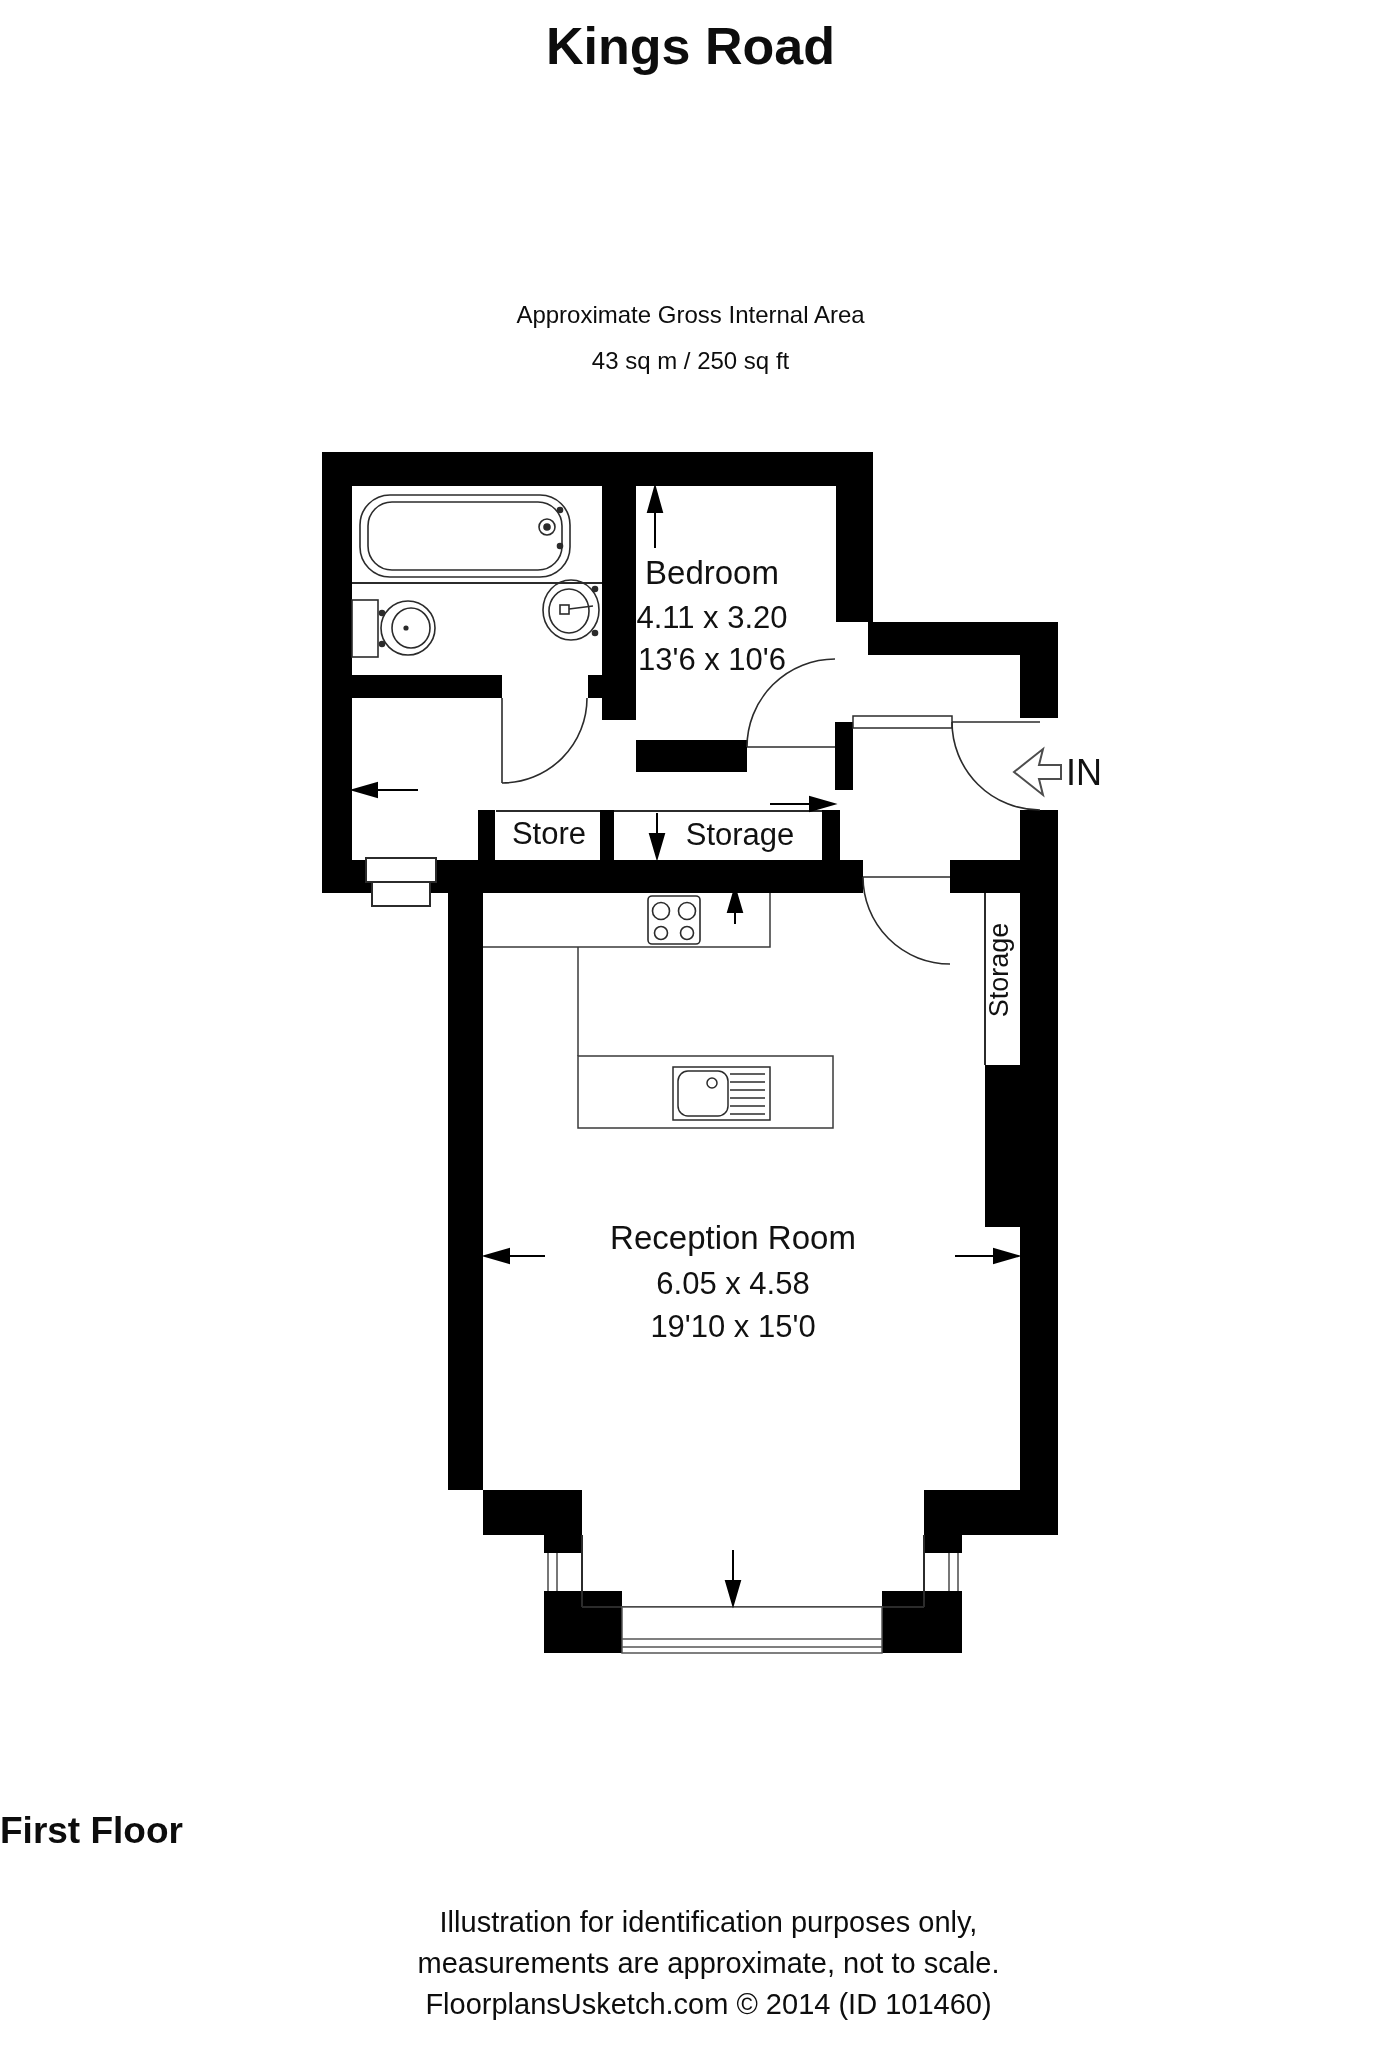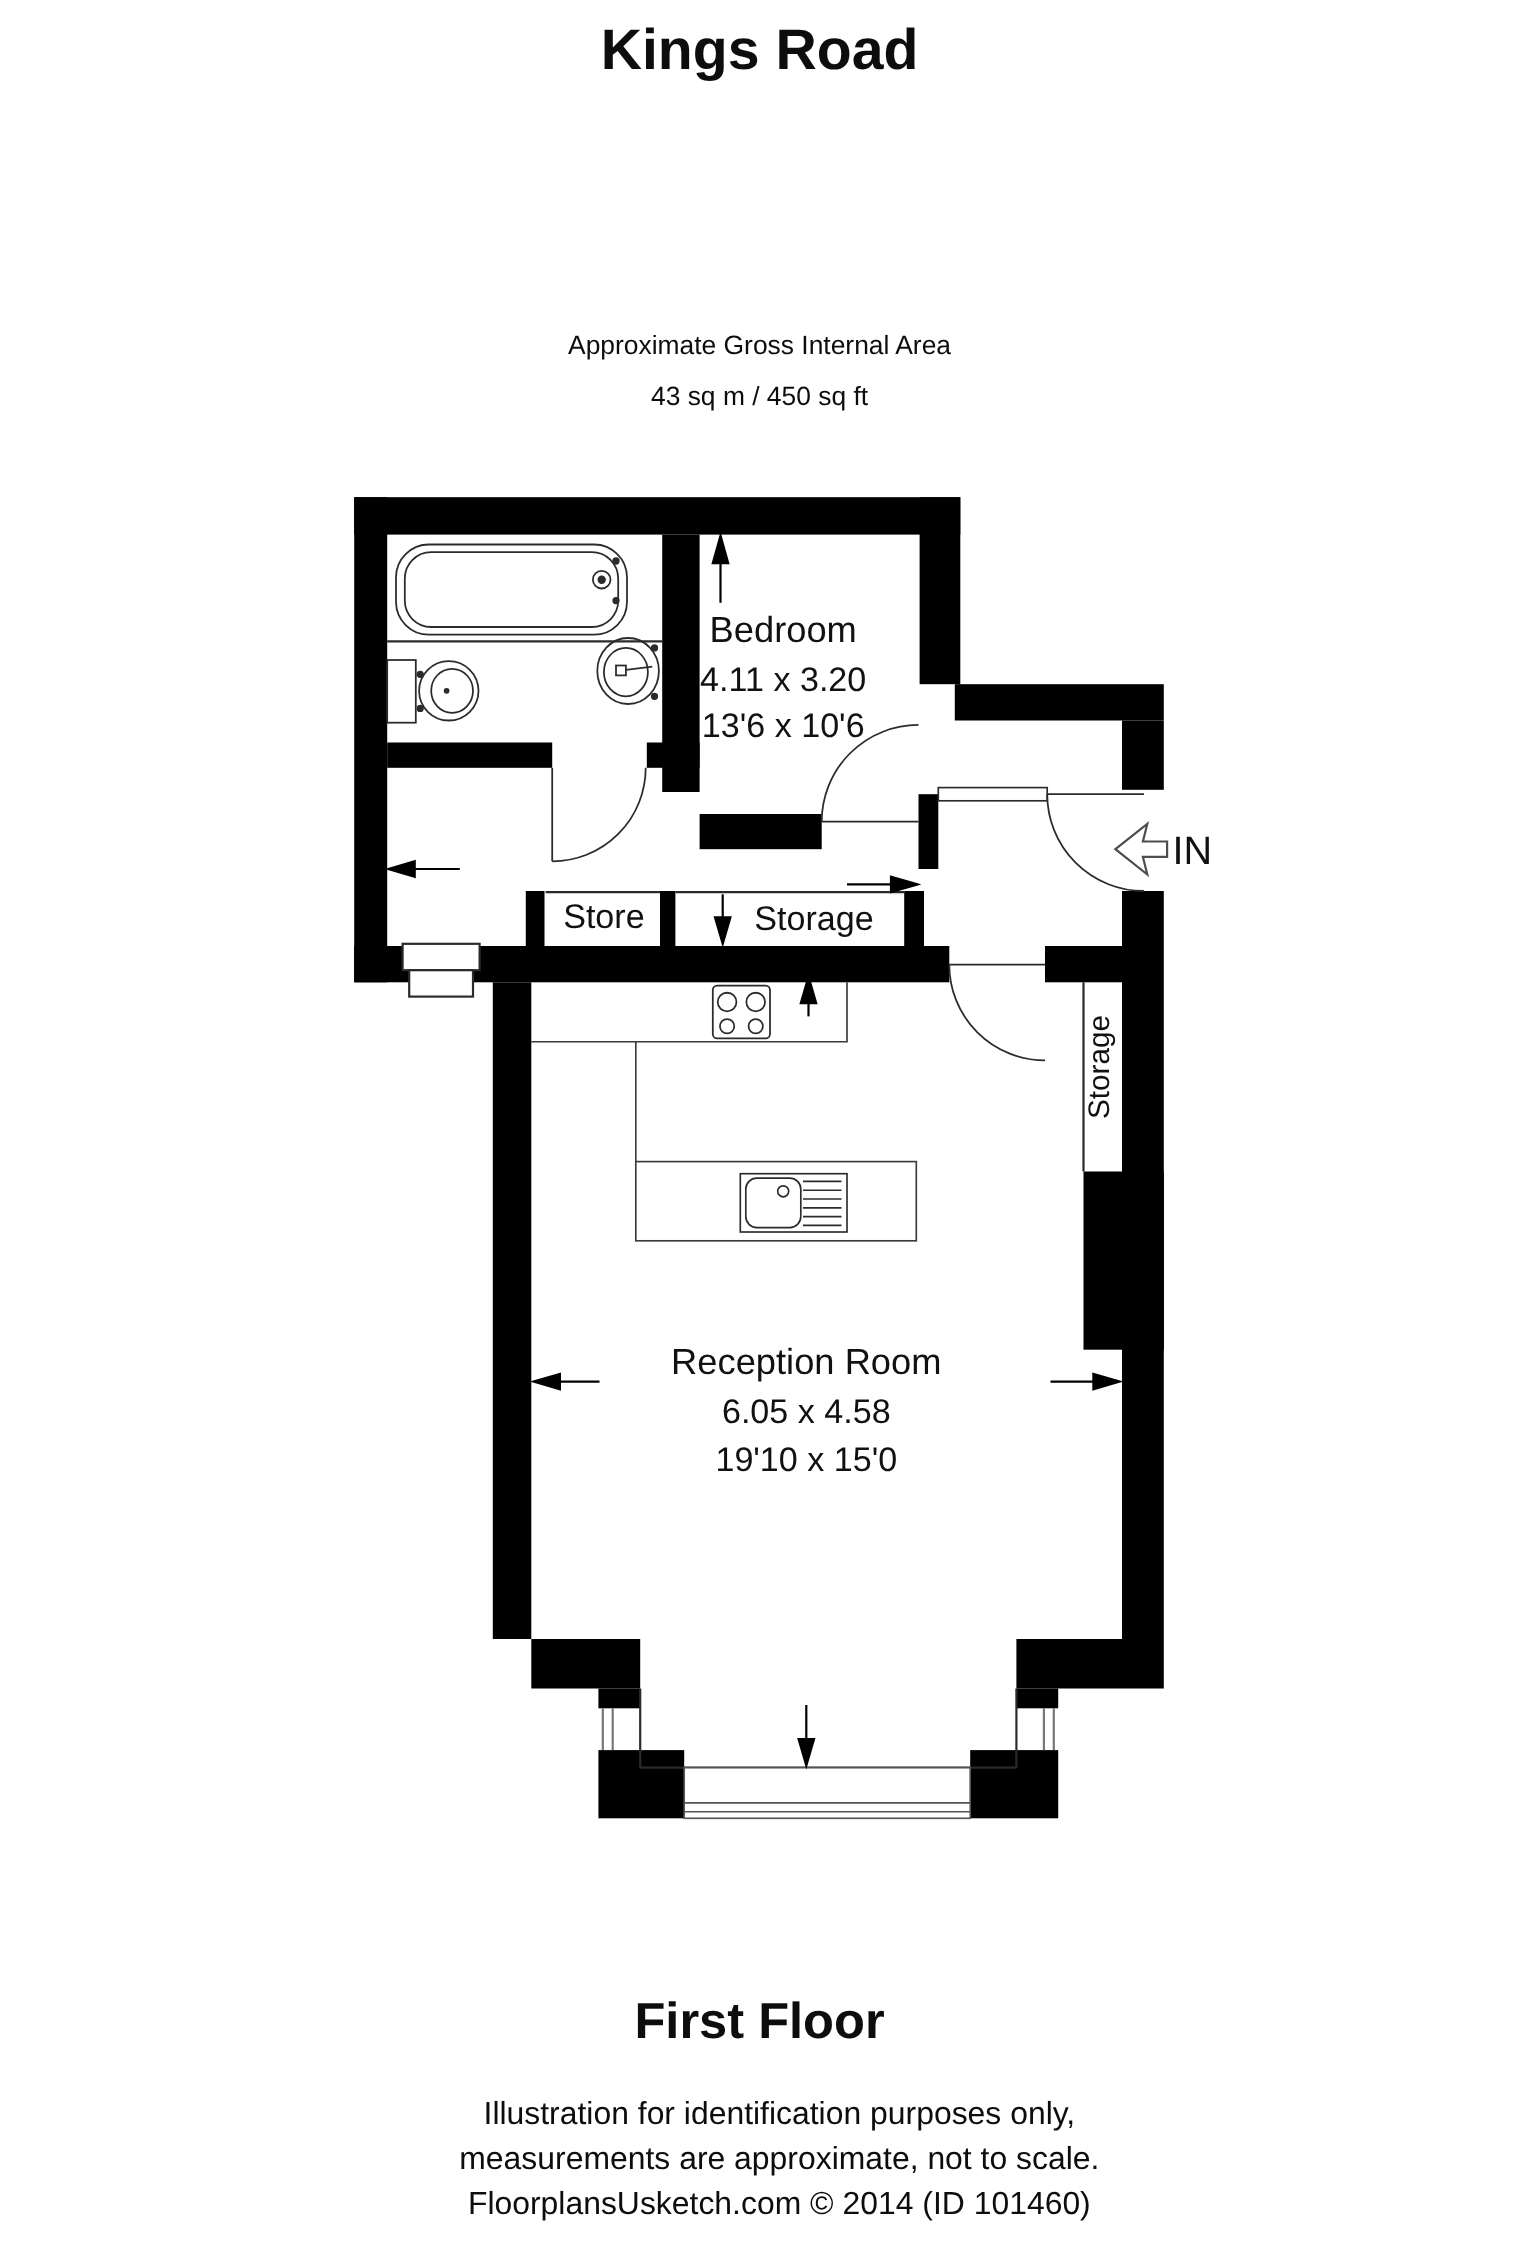--- a/index.html
+++ b/index.html
@@ -16,22 +16,22 @@
     text-align:center;
     font-size:52px;font-weight:bold;letter-spacing:0px;
   }
   .area-note{
     position:absolute;top:292px;left:0;right:0;
     text-align:center;
     font-size:24px;line-height:46px;
   }
   .floor-label{
     position:absolute;top:1810px;left:0;right:0;
-    text-align:center;
-    font-size:46px;font-weight:bold;
+    text-align:left;
+    font-size:37px;font-weight:bold;
   }
   .footer{
     position:absolute;top:1902px;left:0;right:0;
     text-align:center;
     font-size:29px;line-height:41px;padding-left:36px;
   }
   svg.plan{position:absolute;left:0;top:0;}
   svg.plan text{font-family:"Liberation Sans", sans-serif;fill:#111;}
   .room-name{font-size:33px;}
   .room-dim{font-size:31px;}
@@ -41,21 +41,21 @@
 </style>
 </head>
 <body>
 
 <div class="page">
 
   <div class="title">Kings Road</div>
 
   <div class="area-note">
     <div>Approximate Gross Internal Area</div>
-    <div>43 sq m / 450 sq ft</div>
+    <div>43 sq m / 250 sq ft</div>
   </div>
 
   <svg class="plan" width="1381" height="2048" viewBox="0 0 1381 2048">
 
     <g fill="#000000" stroke="none">
       <rect x="322" y="452" width="551" height="34"></rect>
       <rect x="322" y="452" width="30" height="441"></rect>
       <rect x="322" y="860" width="541" height="33"></rect>
       <rect x="950" y="860" width="70" height="33"></rect>
       <rect x="352" y="675" width="150" height="23"></rect>

